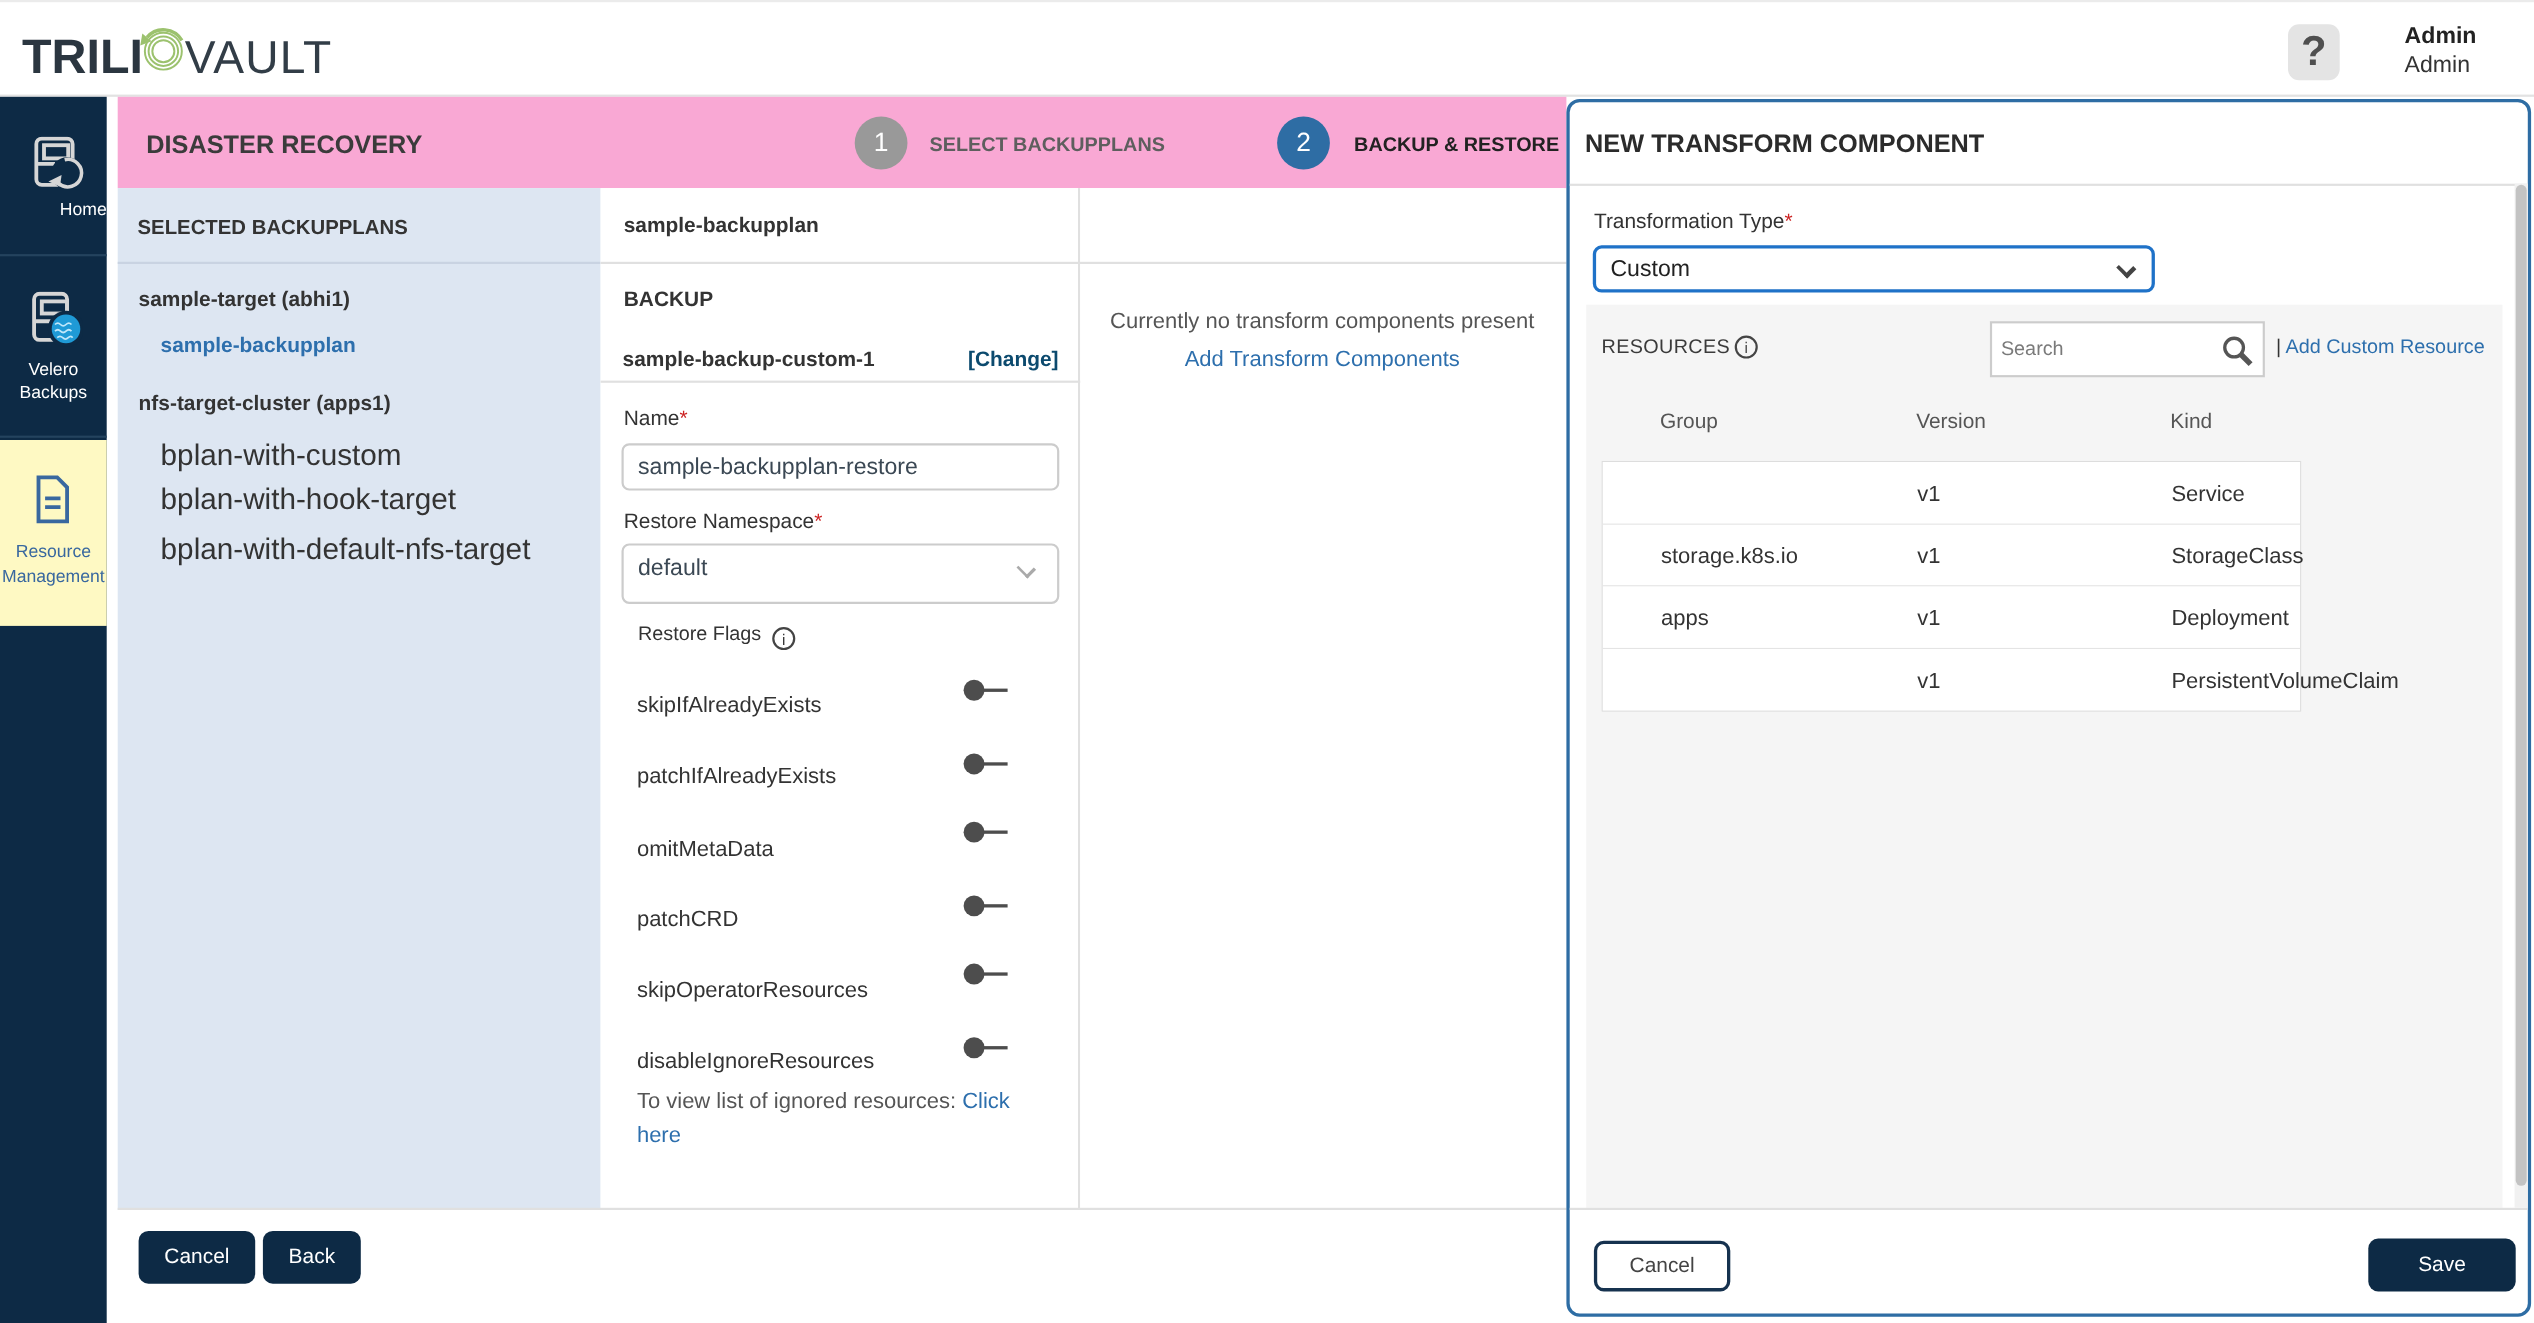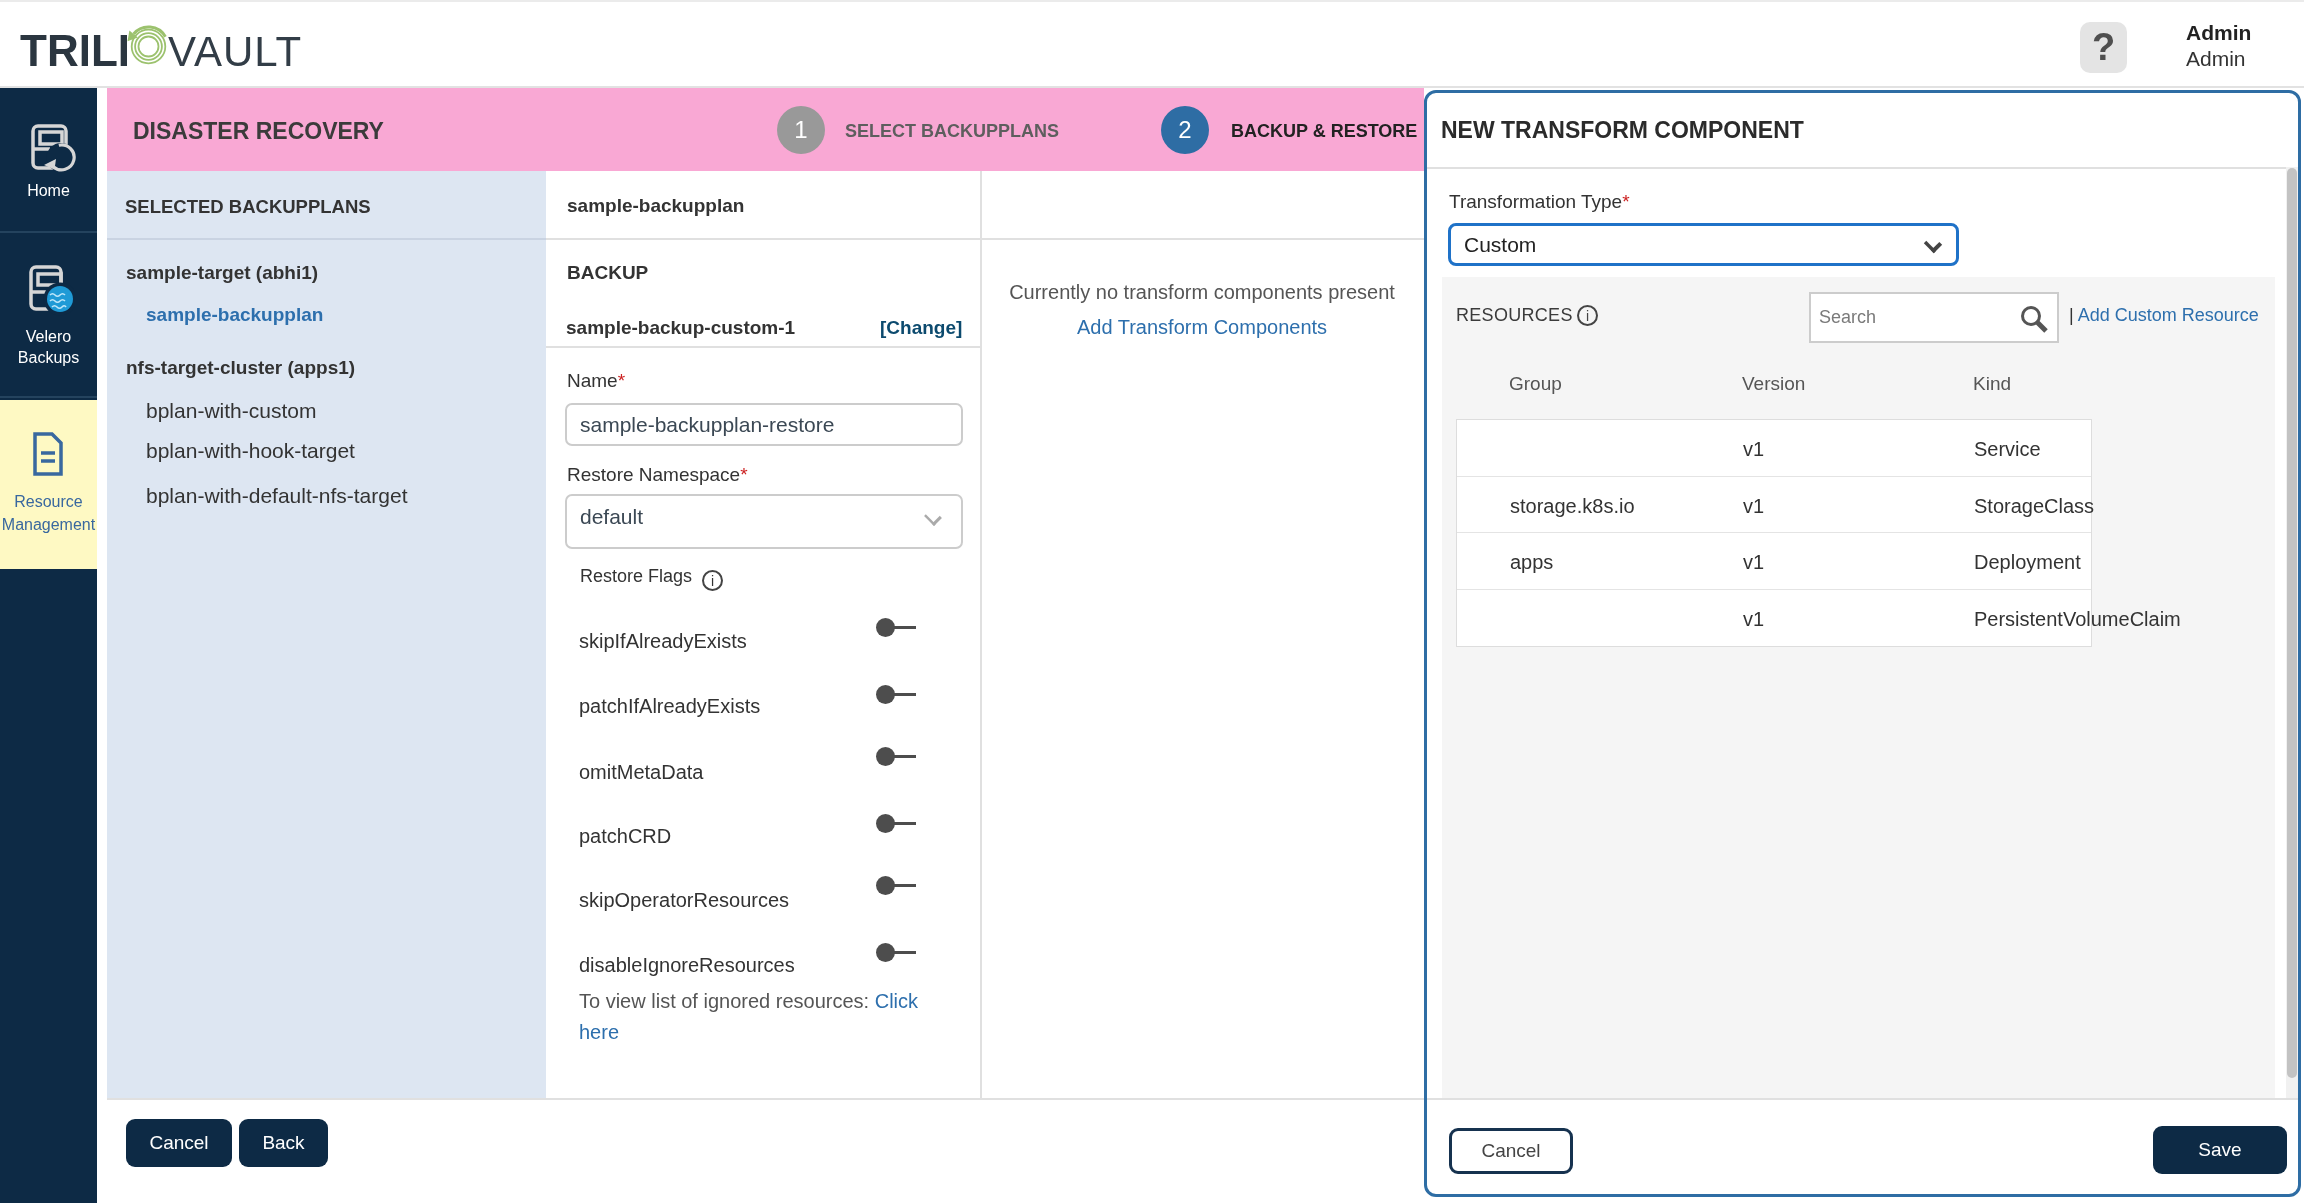--- a/index.html
+++ b/index.html
@@ -9,41 +9,41 @@
 
   
   .top { position:absolute; left:0; top:0; width:2304px; height:88px; background:#fff; border-top:2px solid #ebebeb; border-bottom:2px solid #e2e2e2; }
   .helpbox { position:absolute; left:2080px; top:22px; width:47px; height:51px; background:#e4e4e4; border-radius:10px; color:#4f4f4f; font-size:38px; font-weight:bold; text-align:center; line-height:51px; }
   .admin1 { position:absolute; left:2186px; top:21px; font-size:21px; font-weight:bold; color:#222; }
   .admin2 { position:absolute; left:2186px; top:47px; font-size:21px; color:#333; }
 
   
   .side { position:absolute; left:0; top:88px; width:97px; height:1115px; background:#0d2a45; }
   .navitem { position:absolute; left:0; width:97px; text-align:center; color:#fff; font-size:16px; }
-  .nav-home { top:0; height:145px; border-bottom:2px solid #24435e; }
+  .nav-home { top:0; height:145px; border-bottom:2px solid #24435e;text-align:right; }
   .nav-velero { top:147px; height:163px; border-bottom:2px solid #24435e; }
   .nav-res { top:312px; height:169px; background:#fef9c3; color:#39689f; }
   .navlab { position:absolute; width:97px; left:0; }
 
   
   .stepbar { position:absolute; left:107px; top:88px; width:1317px; height:83px; background:#f9a8d4; }
   .dr-title { position:absolute; left:26px; top:30px; font-size:23px; font-weight:bold; color:#3b3b3b; }
   .stepc { position:absolute; top:18px; width:48px; height:48px; border-radius:50%; color:#fff; font-size:24px; text-align:center; line-height:48px; }
   .step1c { left:670px; background:#999999; }
   .step2c { left:1054px; background:#2e6da4; }
   .steplab { position:absolute; top:33px; font-size:18px; font-weight:bold; }
   .step1l { left:738px; color:#5e5e5e; }
   .step2l { left:1124px; color:#222; }
 
   
   .leftpanel { position:absolute; left:107px; top:171px; width:439px; height:929px; background:#dde6f2; }
   .lp-title { position:absolute; left:125px; top:196px; font-size:18.5px; font-weight:bold; color:#333; }
   .lp-div { position:absolute; left:107px; top:238px; width:439px; height:2px; background:#c9d3e2; }
   .tree-b { position:absolute; font-size:19px; font-weight:bold; color:#333; white-space:nowrap; }
-  .tree-r { position:absolute; font-size:21px; color:#333; white-space:nowrap; }
+  .tree-r { position:absolute; font-size:27px; color:#333; white-space:nowrap; }
 
   .midcol { position:absolute; left:546px; top:171px; width:436px; height:929px; background:#fff; border-right:2px solid #e0e0e0; }
   .rightcol { position:absolute; left:982px; top:171px; width:440px; height:929px; background:#fff; }
   .hdr-div { position:absolute; left:546px; top:238px; width:878px; height:2px; background:#e0e0e0; }
   .mid-h { position:absolute; left:567px; top:195px; font-size:19px; font-weight:bold; color:#333; }
   .backup-h { position:absolute; left:567px; top:262px; font-size:19px; font-weight:bold; color:#333; }
   .sbc1 { position:absolute; left:566px; top:317px; font-size:19px; font-weight:bold; color:#333; }
   .change { position:absolute; left:880px; top:317px; font-size:19px; font-weight:bold; color:#0c4a6e; }
   .mid-div2 { position:absolute; left:546px; top:346px; width:436px; height:2px; background:#e0e0e0; }
   .flabel { position:absolute; font-size:19px; color:#333; }

